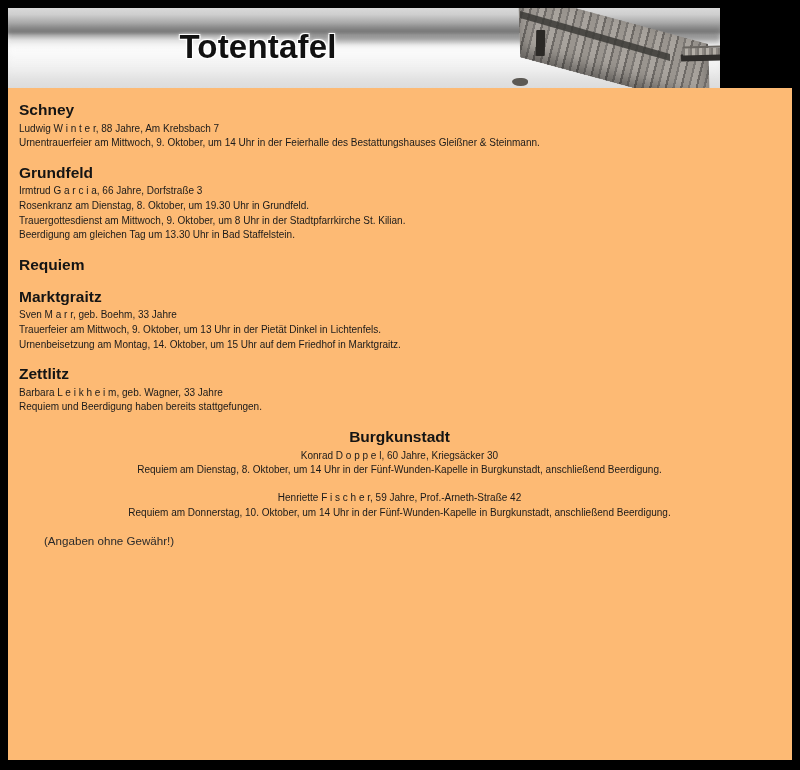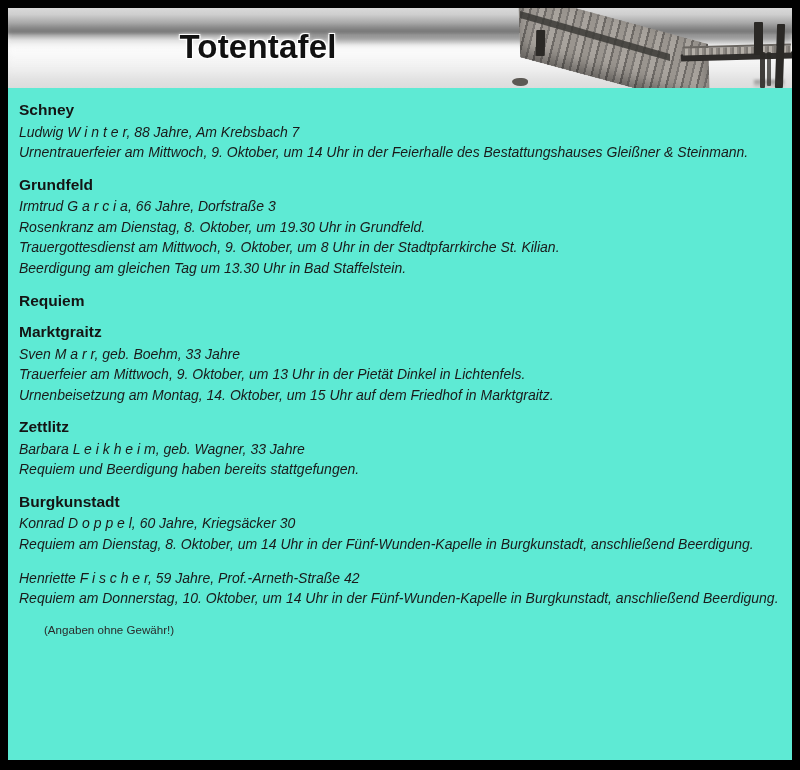--- a/index.html
+++ b/index.html
@@ -20,21 +20,21 @@
     position: relative;
     width: 800px;
     height: 770px;
     background: #000000;
     padding: 8px 8px 10px 8px;
   }
 
   
   #banner {
     position: relative;
-    width: 784px;
+    width: 712px;
     height: 80px;
     overflow: hidden;
     background: #f97316;
   }
   
   .photo-bg {
     position: absolute;
     inset: 0;
     background:
       linear-gradient(to bottom,
@@ -184,44 +184,43 @@
        1px  1px 0 rgba(255,255,255,.95),
        0    0   4px rgba(255,255,255,.9);
     white-space: nowrap;
   }
 
   
   #sheet {
     position: relative;
     width: 784px;
     height: 672px;
-    background: #5eead4;
+    background: #fdba74;
     padding: 12px 12px 8px 11px;
     overflow: hidden;
   }
 
   .section { margin-bottom: 12px; }
-  .section:last-of-type { margin-bottom: 12px; }
+  .section:last-of-type { margin-bottom: 12px; text-align: center; }
 
   .place {
     font-size: 15.5px;
     font-weight: bold;
     color: #141414;
     margin: 0 0 2px 0;
     line-height: 1.26;
   }
   .entry { margin-bottom: 0; }
   .entry + .entry { margin-top: 13px; }
 
   .line {
-    font-size: 14px;
+    font-size: 10px;
     color: #1a1a1a;
     line-height: 1.47;
     white-space: normal;
-    font-style: italic;
   }
   .line.person { letter-spacing: 0; }
 
   .footnote {
     font-size: 11.6px;
     color: #2a2a2a;
     margin-top: 13px;
     line-height: 1.3;
     margin-left: 25px;
   }

